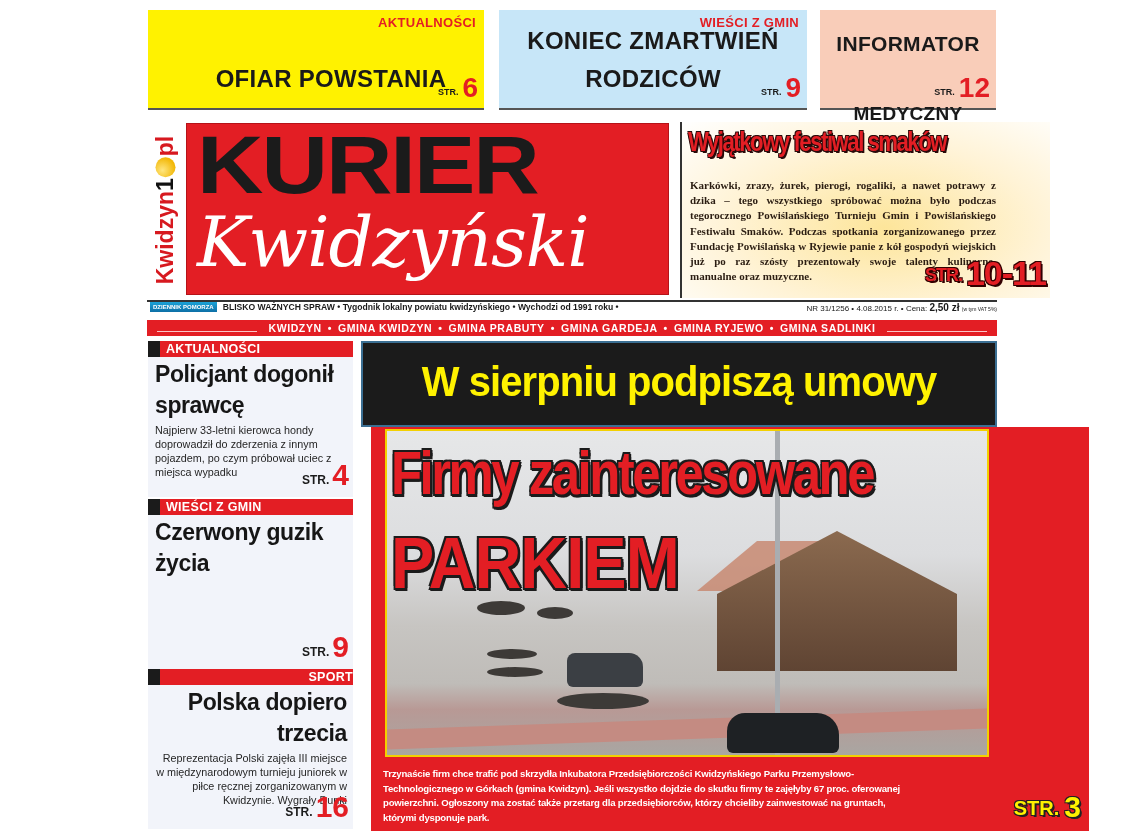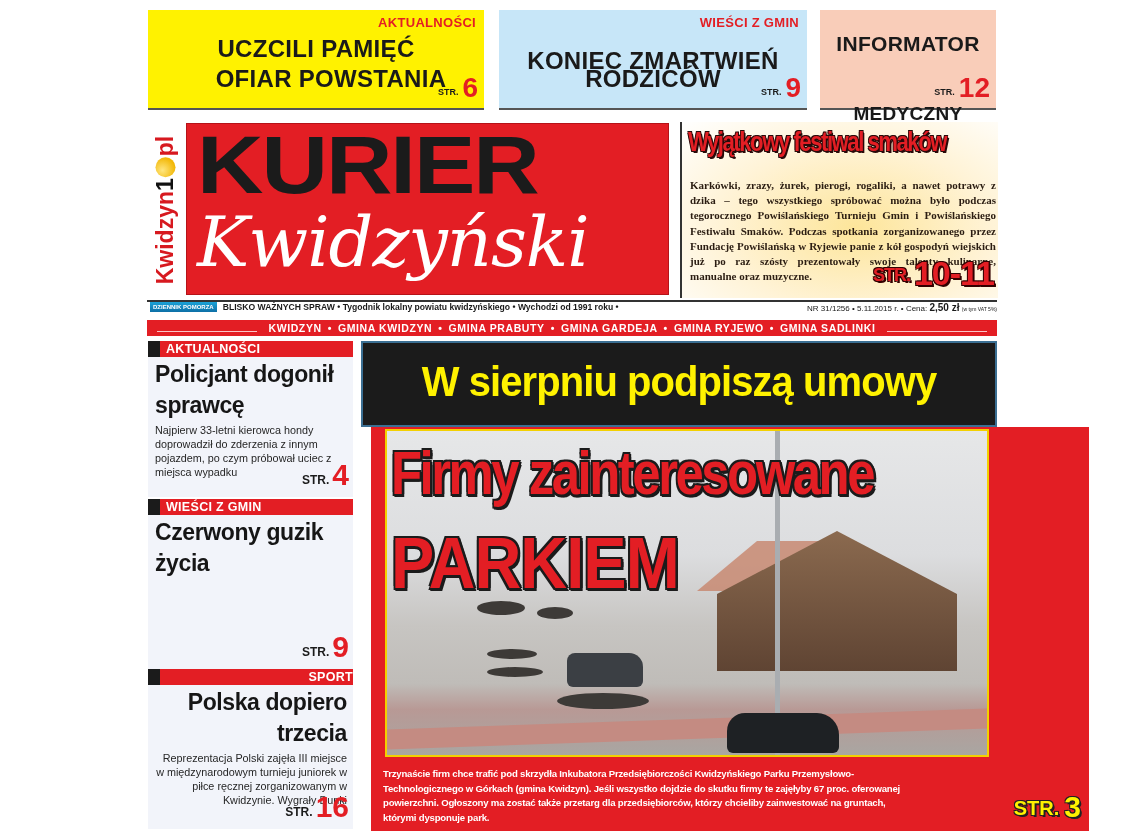--- a/index.html
+++ b/index.html
@@ -22,21 +22,21 @@
   
   #side-logo { left: 147px; top: 122px; width: 36px; height: 176px; }
   #side-logo .vt { position: absolute; left: 50%; top: 50%; transform: translate(-50%, -50%) rotate(-90deg); white-space: nowrap; font-weight: 700; font-size: 23px; color: #d7191f; }
   #side-logo .ball { display: inline-block; width: 20px; height: 20px; border-radius: 50%; background: radial-gradient(circle at 35% 35%, #ffe680, #f2b705 70%); vertical-align: -3px; margin: 0 1px; }
   #side-logo .one { color: #111; }
 
   #masthead { left: 186px; top: 123px; width: 483px; height: 172px; background: #e31e24; border: 1px solid #b51318; padding-left: 20px; }
   #masthead .kurier { position: absolute; left: 10px; top: 0; font-family: "Liberation Sans", sans-serif; font-weight: 700; font-size: 92px; line-height: 92px; color: #1b1b1b; letter-spacing: -2px; transform: scaleY(0.88); transform-origin: top left; }
   #masthead .kwid { position: absolute; left: 10px; top: 78px; font-family: "DejaVu Serif", serif; font-style: italic; font-weight: 400; font-size: 70px; line-height: 80px; color: #ffffff; letter-spacing: -1px; }
 
-  #festival { left: 680px; top: 122px; width: 318px; height: 176px; background: radial-gradient(ellipse at 55% 60%, #fde59a 0%, #fff3d6 55%, #ffffff 100%); border-left: 2px solid #333; }
+  #festival { left: 680px; top: 122px; width: 370px; height: 176px; background: radial-gradient(ellipse at 55% 60%, #fde59a 0%, #fff3d6 55%, #ffffff 100%); border-left: 2px solid #333; }
   #festival .ft { position: absolute; left: 6px; top: 3px; font-family: "Liberation Sans", sans-serif; font-weight: 700; font-size: 27px; line-height: 34px; color: #e31e24; letter-spacing: -1.8px; transform: scaleX(0.82); transform-origin: left top; white-space: nowrap; text-shadow: -1px -1px 0 #2a0a0a, 1px -1px 0 #2a0a0a, -1px 1px 0 #2a0a0a, 1px 1px 0 #2a0a0a, 2px 2px 0 #2a0a0a; }
   #festival .fb { position: absolute; left: 8px; top: 56px; width: 306px; font-family: "Liberation Serif", serif; font-weight: 700; font-size: 11px; line-height: 15.2px; color: #2b1d12; text-align: justify; }
   #festival .fpg { position: absolute; right: 4px; bottom: 6px; font-weight: 700; color: #e31e24; font-size: 34px; line-height: 34px; text-shadow: -1px -1px 0 #300, 1px -1px 0 #300, -1px 1px 0 #300, 2px 2px 0 #300; letter-spacing: -1px; }
   #festival .fpg .s { font-size: 18px; margin-right: 4px; vertical-align: 4px; }
 
   
   #info-line { left: 147px; top: 300px; width: 850px; height: 18px; border-top: 2px solid #333; display: flex; align-items: flex-start; font-size: 8.6px; font-weight: 700; color: #1a1a1a; }
   #info-line .pm { background: linear-gradient(#1ba3d8, #0d6fa6); color: #fff; font-size: 6px; padding: 1px 3px; margin: 0 6px 0 3px; line-height: 8px; text-align: center; }
   #info-line .right { margin-left: auto; font-weight: 400; font-size: 8px; }
   #info-line .right b { font-size: 10px; }
@@ -79,28 +79,27 @@
 
   #main .body { position: absolute; left: 2px; top: 340px; width: 530px; color: #ffffff; font-size: 9.6px; line-height: 14.5px; font-weight: 700; letter-spacing: -0.2px; }
   #main .pg { position: absolute; right: 8px; bottom: 8px; color: #fff200; font-weight: 700; font-size: 30px; line-height: 30px; text-shadow: -1px -1px 0 #222, 1px -1px 0 #222, -1px 1px 0 #222, 2px 2px 0 #222; }
   #main .pg .s { font-size: 20px; margin-right: 5px; vertical-align: 2px; }
 </style>
 </head>
 <body>
 
 <div class="teaser" id="t1">
   <span class="cat">AKTUALNOŚCI</span>
-  <div class="hl" style="top:24px;">UCZCILI PAMIĘĆ</div>
   <div class="hl" style="top:54px; text-align:center; padding-left:30px;">OFIAR POWSTANIA</div>
   <div class="pg"><span class="str">STR.</span><span>6</span></div>
 </div>
 
 <div class="teaser" id="t2">
   <span class="cat">WIEŚCI Z GMIN</span>
-  <div class="hl" style="top:36px;">KONIEC ZMARTWIEŃ</div>
+  <div class="hl" style="top:16px;">KONIEC ZMARTWIEŃ</div>
   <div class="hl" style="top:54px;">RODZICÓW</div>
   <div class="pg"><span class="str">STR.</span><span>9</span></div>
 </div>
 
 <div class="teaser" id="t3">
   <div class="hl" style="top:22px; font-size:21px; line-height:24px;">INFORMATOR</div>
   <div class="hl" style="top:61px; font-size:19px; line-height:24px;margin-top:31px;">MEDYCZNY</div>
   <div class="pg"><span class="str">STR.</span><span>12</span></div>
 </div>
 
@@ -117,21 +116,21 @@
 
 <div class="abs" id="festival">
   <div class="ft">Wyjątkowy festiwal smaków</div>
   <div class="fb">Karkówki, zrazy, żurek, pierogi, rogaliki, a nawet potrawy z dzika – tego wszystkiego spróbować można było podczas tegorocznego Powiślańskiego Turnieju Gmin i Powiślańskiego Festiwalu Smaków. Podczas spotkania zorganizowanego przez Fundację Powiślańską w Ryjewie panie z kół gospodyń wiejskich już po raz szósty prezentowały swoje talenty kulinarne, manualne oraz muzyczne.</div>
   <div class="fpg"><span class="s">STR.</span><span>10-11</span></div>
 </div>
 
 <div class="abs" id="info-line">
   <span class="pm">DZIENNIK POMORZA</span>
   <span>BLISKO WAŻNYCH SPRAW • Tygodnik lokalny powiatu kwidzyńskiego • Wychodzi od 1991 roku •</span>
-  <span class="right"><span>NR 31/1256 • 5.11.2015 r. • Cena: </span><b>2,50 zł</b> <small>(w tym VAT 5%)</small></span>
+  <span class="right"><span>NR 31/1256 • 4.08.2015 r. • Cena: </span><b>2,50 zł</b> <small>(w tym VAT 5%)</small></span>
 </div>
 
 <div class="abs" id="nav-band">
   <span class="line" style="left:10px; width:100px;"></span>
   <span>KWIDZYN</span>
   <span class="sep">•</span>
   <span>GMINA KWIDZYN</span>
   <span class="sep">•</span>
   <span>GMINA PRABUTY</span>
   <span class="sep">•</span>

